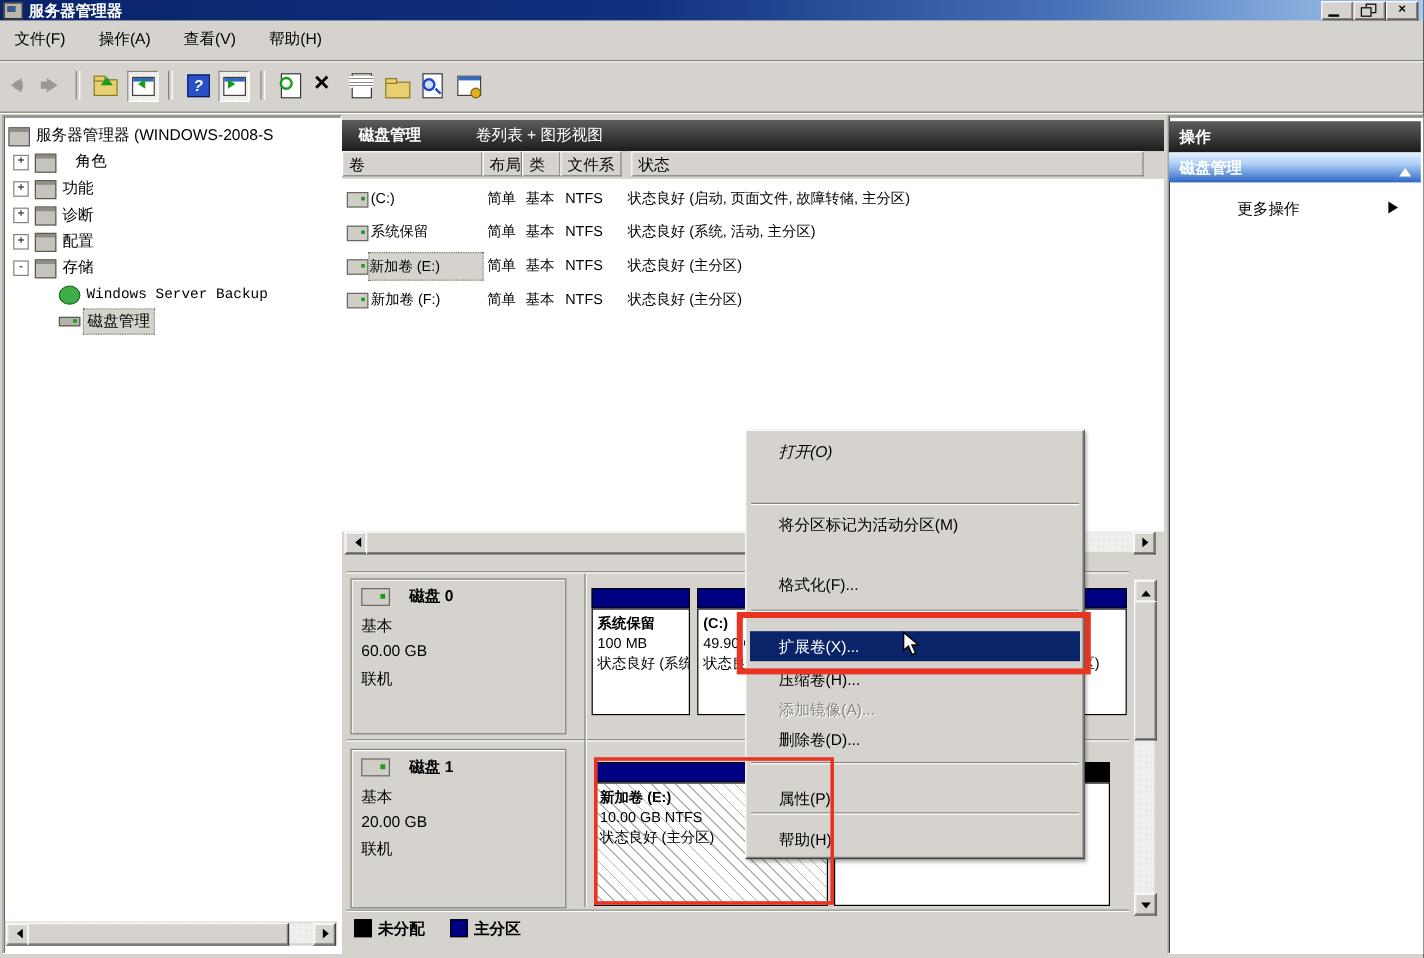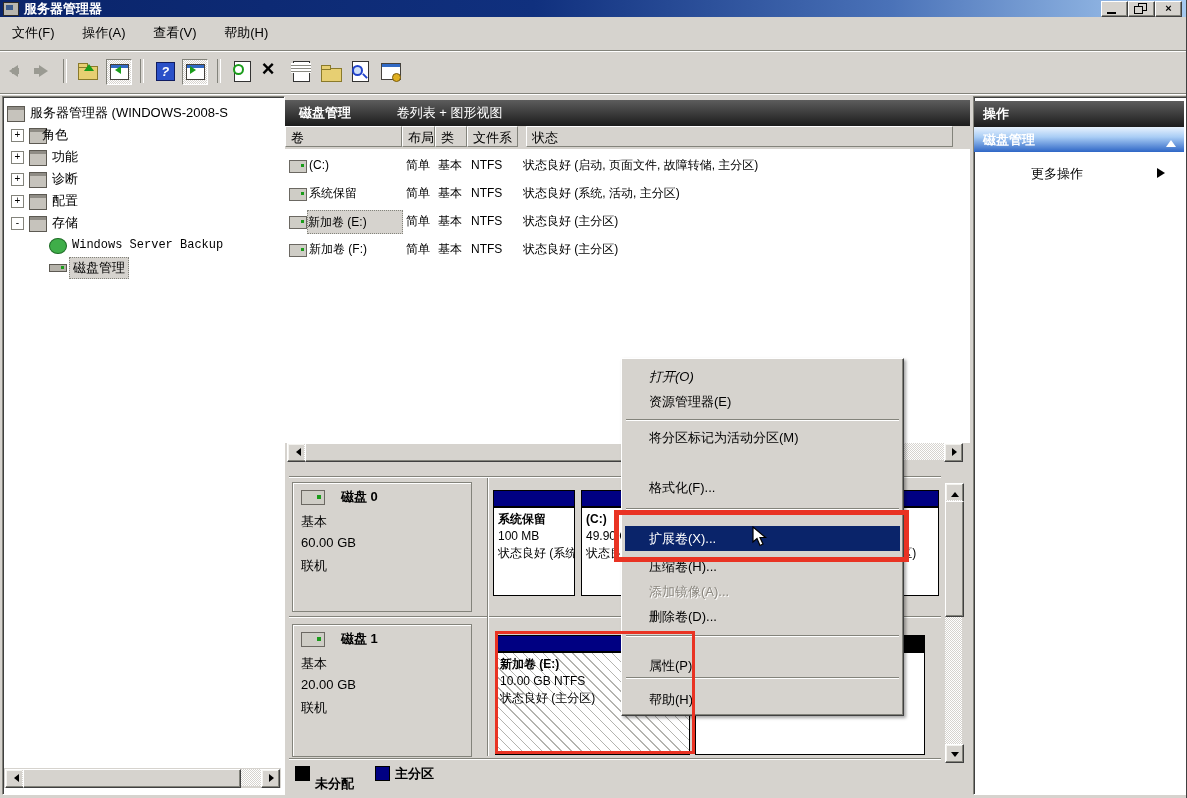--- a/index.html
+++ b/index.html
@@ -159,21 +159,21 @@
 </div>
 
 <div id="tree-panel" class="panel abs">
   <div class="trow" style="top:6px;left:4px;">
     <span class="tico" style="left:0;"></span>
     <span class="tlabel" style="left:20px;">服务器管理器 (WINDOWS-2008-S</span>
   </div>
   <div class="trow" style="top:28px;">
     <span class="exp" style="left:8px;">+</span>
     <span class="tico" style="left:26px;"></span>
-    <span class="tlabel" style="left:36px;">角色</span>
+    <span class="tlabel" style="left:57px;font-family:Liberation Mono, monospace;">角色</span>
   </div>
   <div class="trow" style="top:50px;">
     <span class="exp" style="left:8px;">+</span>
     <span class="tico" style="left:26px;"></span>
     <span class="tlabel" style="left:46px;">功能</span>
   </div>
   <div class="trow" style="top:72px;">
     <span class="exp" style="left:8px;">+</span>
     <span class="tico" style="left:26px;"></span>
     <span class="tlabel" style="left:46px;">诊断</span>
@@ -324,21 +324,21 @@
         <span>状态良好 (主分区)</span>
       </div>
     </div>
     <div class="pcell" style="left:410px;top:168px;width:230px;height:120px;">
       <div class="pbar un"></div>
       <div class="pbody"></div>
     </div>
 
     <div class="abs" style="left:0;top:296px;width:640px;height:24px;">
       <span class="lgsq" style="left:10px;background:#000;"></span>
-      <span class="abs" style="left:30px;top:12px;font-weight:bold;">未分配</span>
+      <span class="abs" style="left:30px;top:2px;font-weight:bold;">未分配</span>
       <span class="lgsq" style="left:90px;background:#000082;"></span>
       <span class="abs" style="left:110px;top:2px;font-weight:bold;text-align:center;">主分区</span>
     </div>
 
     <div class="abs" style="left:660px;top:16px;width:19px;height:280px;">
       <div class="sbtn" style="left:0;top:0;width:17px;height:17px;">
           <i class="tri up"></i>
         </div>
       <div class="strack" style="left:0;top:17px;width:17px;bottom:17px;"></div>
       <div class="sthumb" style="left:0;top:18px;width:17px;height:114px;"></div>
@@ -356,21 +356,20 @@
     <i id="a-collapse"></i>
   </div>
   <div id="a-more" class="abs">
     <span>更多操作</span>
     <i id="a-more-arrow"></i>
   </div>
 </div>
 
 <div id="ctx" class="abs">
   <div class="mi" style="top:5px;font-style:italic;">打开(O)</div>
-  <div class="mi" style="top:30px;">资源管理器(E)</div>
   <div class="msep" style="top:60px;"></div>
   <div class="mi" style="top:66px;">将分区标记为活动分区(M)</div>
   <div class="mi" style="top:116px;">格式化(F)...</div>
   <div class="msep" style="top:149px;"></div>
   <div class="mi hl" style="top:167px;">扩展卷(X)...</div>
   <div class="mi" style="top:195px;">压缩卷(H)...</div>
   <div class="mi dis" style="top:220px;">添加镜像(A)...</div>
   <div class="mi" style="top:245px;">删除卷(D)...</div>
   <div class="msep" style="top:276px;"></div>
   <div class="mi" style="top:286px;margin-top:8px;">属性(P)</div>

